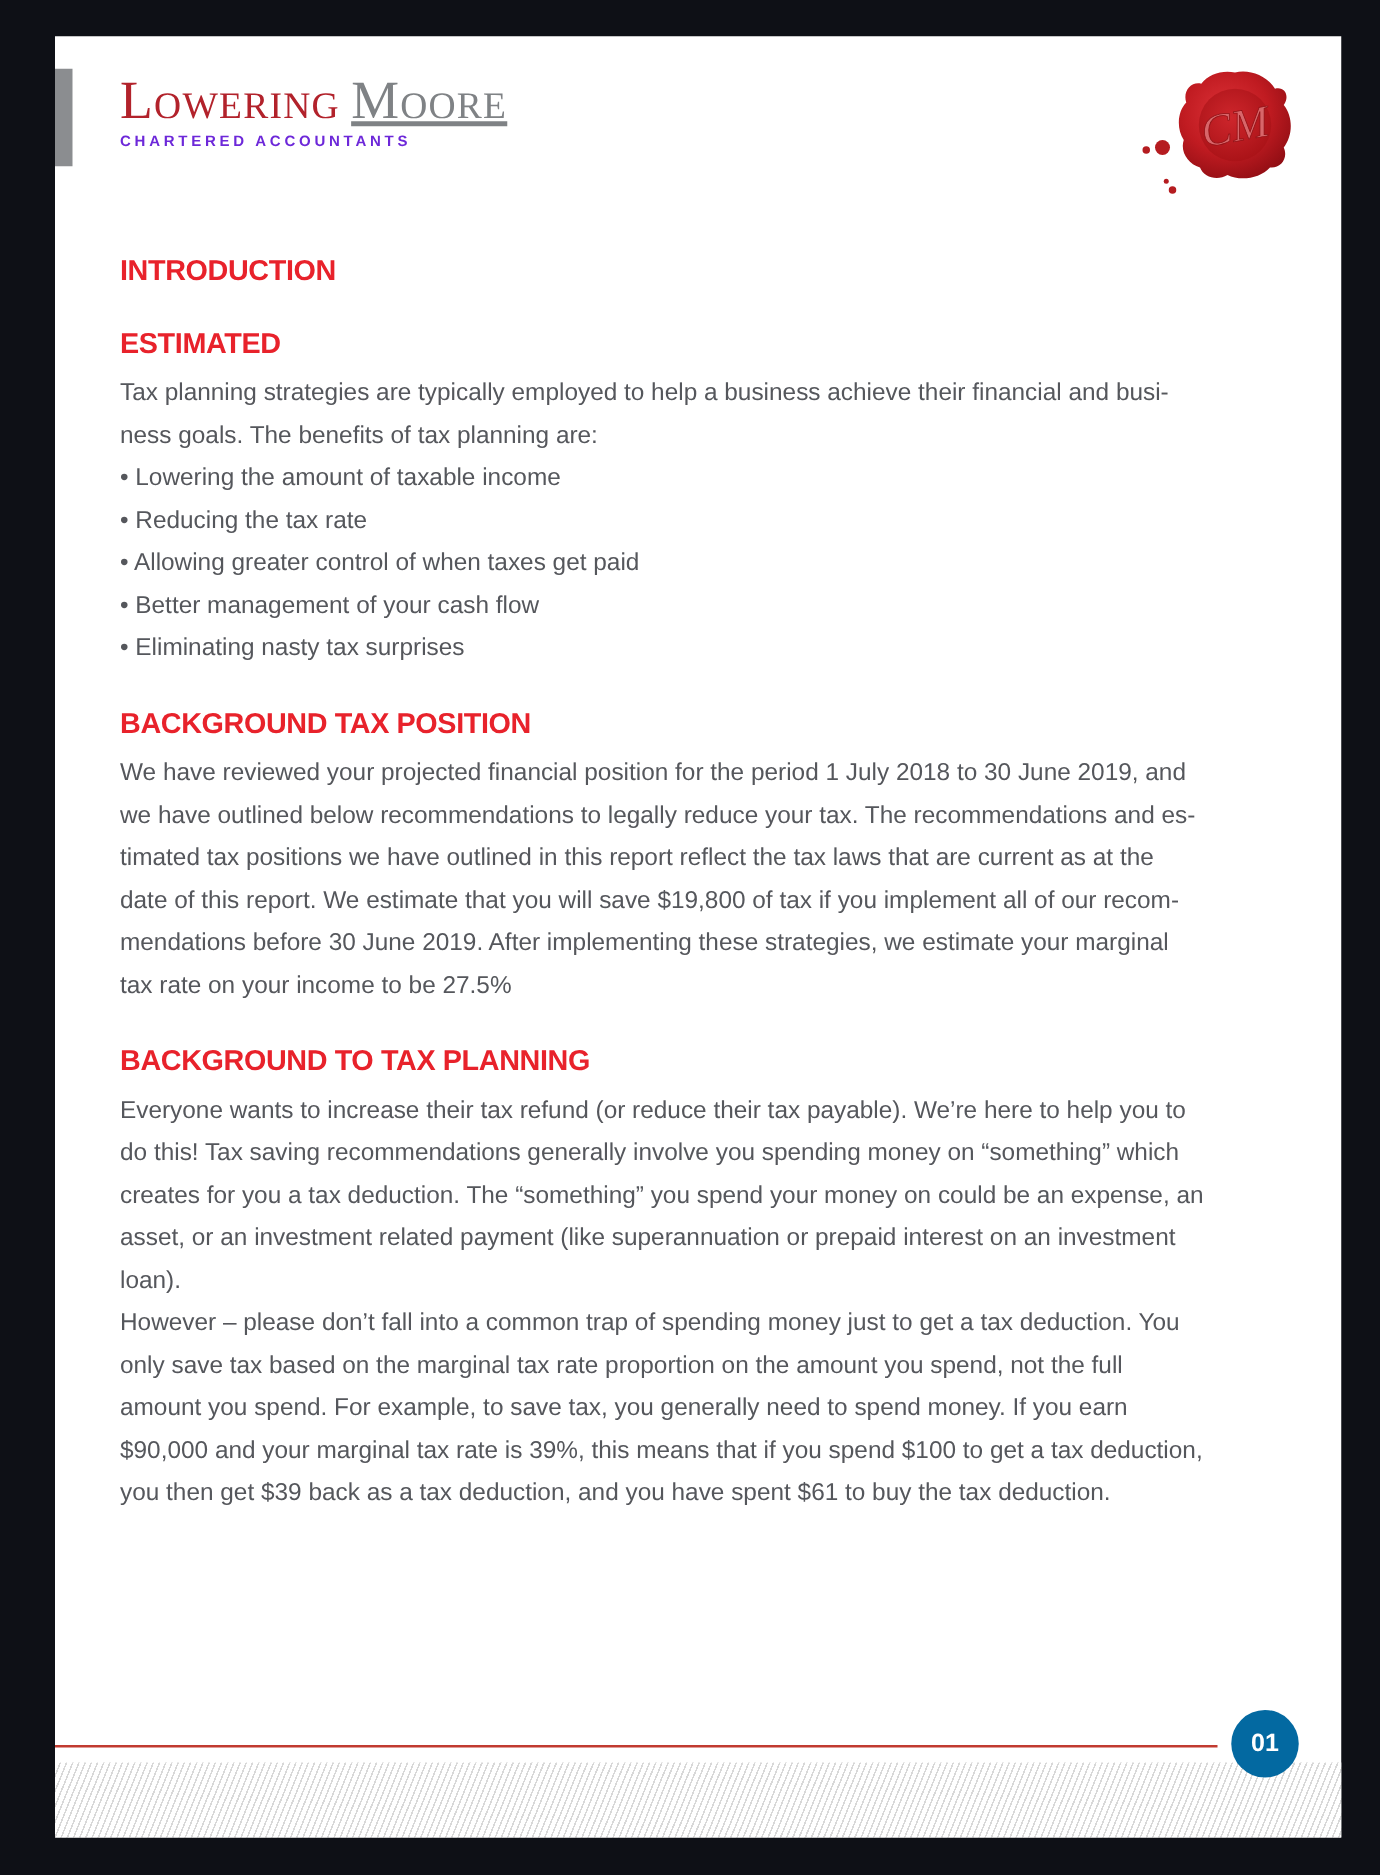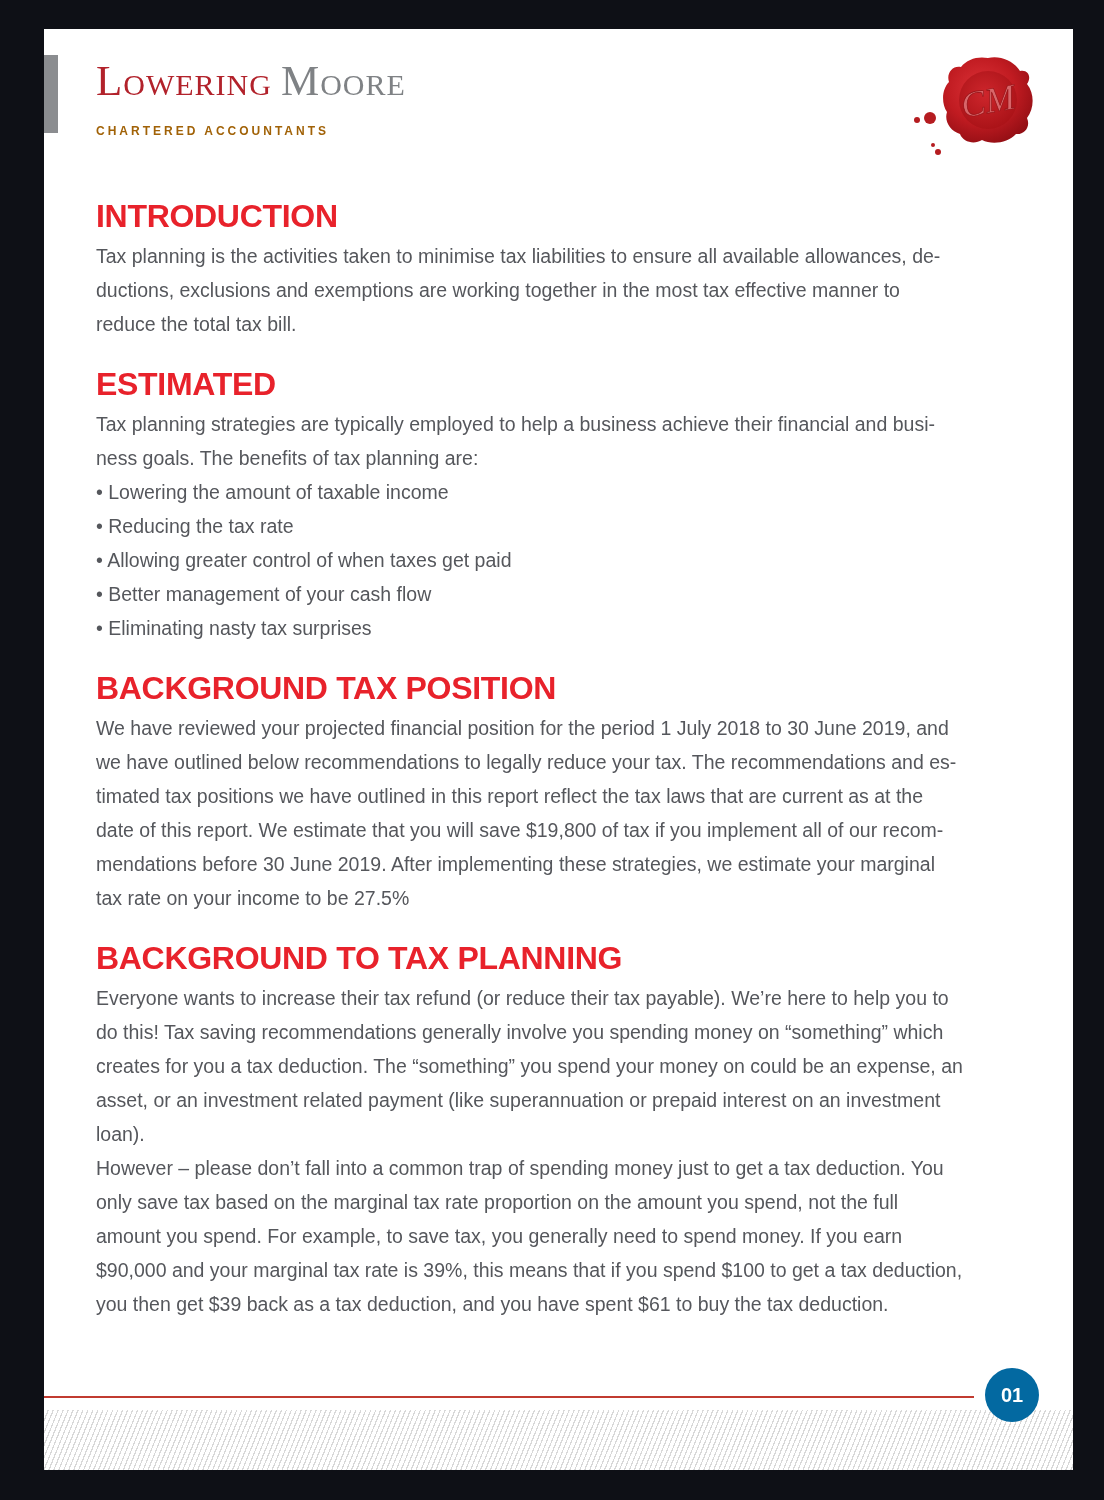--- a/index.html
+++ b/index.html
@@ -25,36 +25,36 @@
   .logo { position:absolute; left:52px; top:30px; }
   .logo-name {
     font-family:"Liberation Serif", serif;
     font-variant:small-caps;
     font-size:43px;
     line-height:44px;
     letter-spacing:1px;
     white-space:nowrap;
   }
   .logo-name .ln-red  { color:#b2222b; margin-right:9px; }
-  .logo-name .ln-gray { color:#7f8285; }
+  .logo-name .ln-gray { color:#7f8285;text-decoration:underline; }
   .logo-sub {
-    margin-top:21px;
+    margin-top:3px;
     font-size:12px;
     letter-spacing:3px;
-    color:#a16207;
+    color:#6d28d9;
     font-weight:bold;
   }
   .seal { position:absolute; left:858px; top:24px; }
   .content {
     position:absolute;
     left:52px; top:172px;
     width:922px;
   }
   .section h2 {
-    font-size:32px;
+    font-size:23px;
     line-height:30px;
     font-weight:bold;
     letter-spacing:-0.3px;
     color:#e8222b;
     margin:28px 0 8px 0;
   }
   .section:first-child h2 { margin-top:0; }
   .section p {
     font-size:19.5px;
     line-height:34px;
@@ -119,23 +119,20 @@
     <text x="86" y="60" text-anchor="middle" font-family="Liberation Serif, serif" font-style="italic" font-size="36" fill="#d8666a" stroke="#8e1014" stroke-width="0.6" transform="rotate(-10 86 48)">CM</text>
     <circle cx="28" cy="65" r="6" fill="#b51c20"></circle>
     <circle cx="15" cy="67" r="3" fill="#b51c20"></circle>
     <circle cx="31" cy="92" r="2" fill="#b51c20"></circle>
     <circle cx="36" cy="99" r="3" fill="#b51c20"></circle>
   </svg>
 
   <div class="content">
     <div class="section">
       <h2>INTRODUCTION</h2>
-      <p>Tax planning is the activities taken to minimise tax liabilities to ensure all available allowances, de-
-ductions, exclusions and exemptions are working together in the most tax effective manner to
-reduce the total tax bill.</p>
     </div>
     <div class="section">
       <h2>ESTIMATED</h2>
       <p>Tax planning strategies are typically employed to help a business achieve their financial and busi-
 ness goals. The benefits of tax planning are:
 • Lowering the amount of taxable income
 • Reducing the tax rate
 • Allowing greater control of when taxes get paid
 • Better management of your cash flow
 • Eliminating nasty tax surprises</p>

